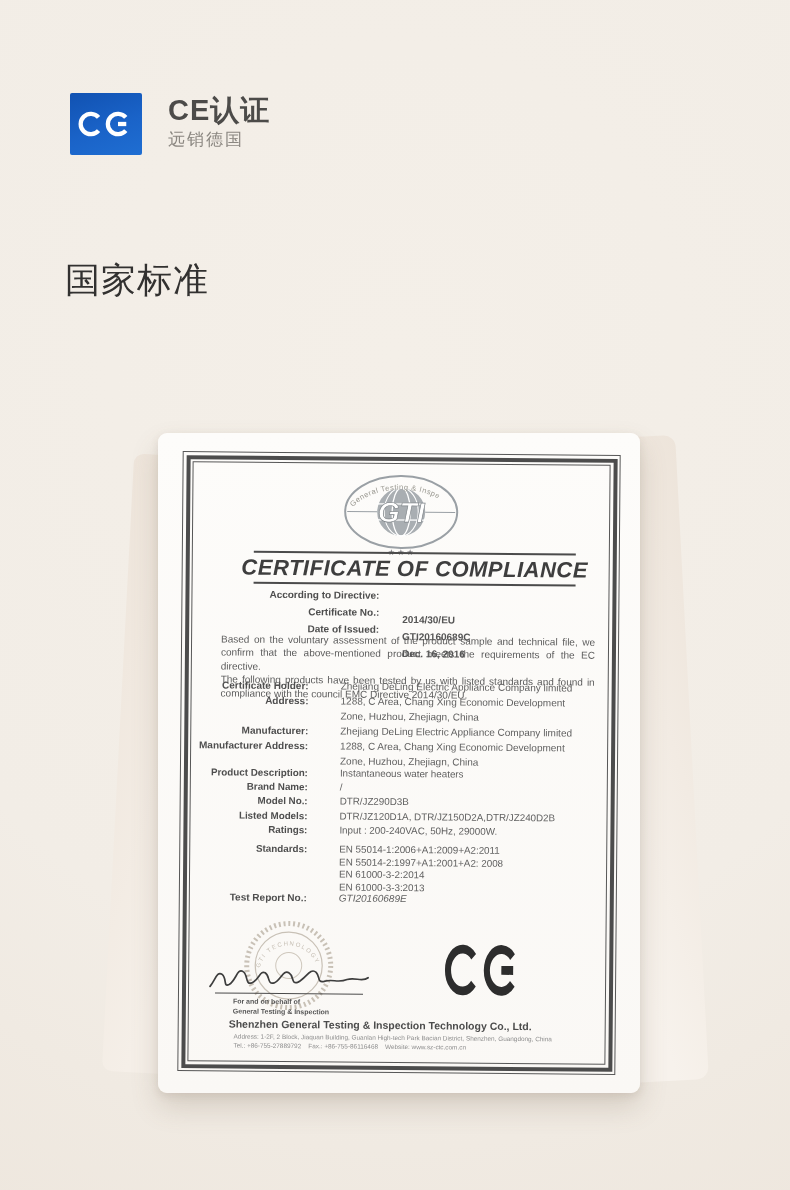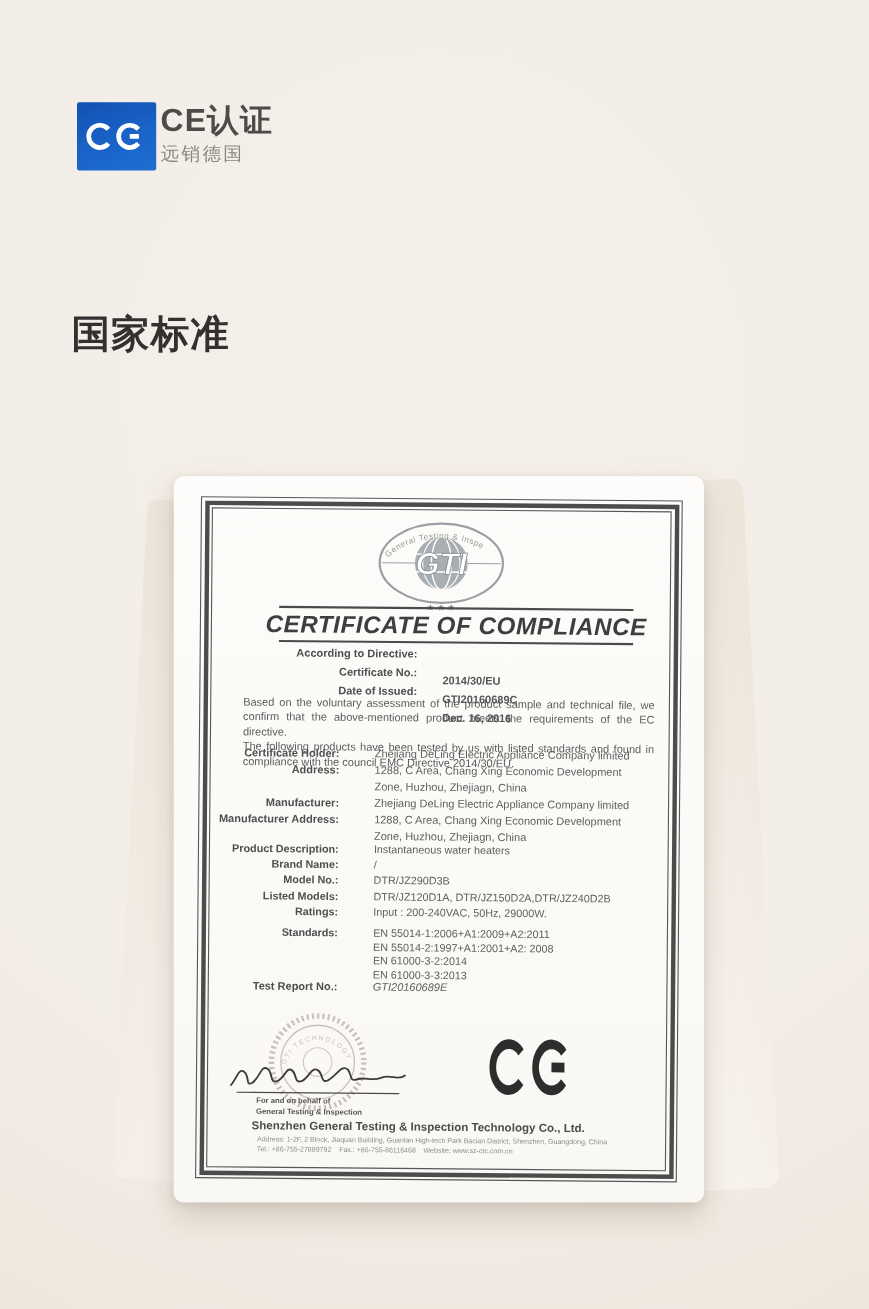--- a/index.html
+++ b/index.html
@@ -5,27 +5,27 @@
   html,body{margin:0;padding:0;}
   #page{position:relative;width:790px;height:1190px;overflow:hidden;
     background:radial-gradient(130% 95% at 50% 30%, #f4efe8 0%, #f2ede6 55%, #ece4da 100%);
     font-family:"Liberation Sans","DejaVu Sans",sans-serif;}
 
   
   .badge{position:absolute;left:70px;top:93px;display:flex;align-items:flex-start;}
   .badge-box{width:72px;height:62px;border-radius:2px;
     background:linear-gradient(160deg,#1152b2 0%,#1a63c8 55%,#1f6ed2 100%);
     display:flex;align-items:center;justify-content:center;}
-  .badge-texts{margin-left:4px;padding-top:1px;}
+  .badge-texts{margin-left:26px;padding-top:1px;}
   .badge-title{font-size:29px;font-weight:bold;color:#4c4b49;line-height:32px;letter-spacing:1px;}
   .badge-sub{font-size:17px;color:#8b8781;line-height:28px;letter-spacing:2px;}
 
   
   .h1{position:absolute;left:63px;top:183px;font-size:54px;font-weight:bold;color:#323130;letter-spacing:2px;}
-  .h2{position:absolute;left:65px;top:280px;font-size:35px;font-weight:bold;color:#323130;line-height:48px;letter-spacing:1px;}
+  .h2{position:absolute;left:65px;top:256px;font-size:35px;font-weight:normal;color:#323130;line-height:48px;letter-spacing:1px;}
 
   
   .photo{position:absolute;left:110px;top:415px;width:600px;height:700px;}
   .flap{position:absolute;z-index:0;}
   .flap-left{left:8px;top:40px;width:72px;height:618px;border-radius:10px;
     background:linear-gradient(105deg,#eee5db 0%,#f5efe8 80%);transform:rotate(3deg);}
   .flap-right{left:482px;top:22px;width:100px;height:645px;border-radius:12px;
     background:linear-gradient(255deg,#ede4da 0%,#f7f2ec 75%);transform:rotate(-3deg);}
   .sheet{position:absolute;z-index:1;left:48px;top:18px;width:482px;height:660px;border-radius:9px;
     background:linear-gradient(180deg,#fdfcfa 0%,#faf8f5 100%);

